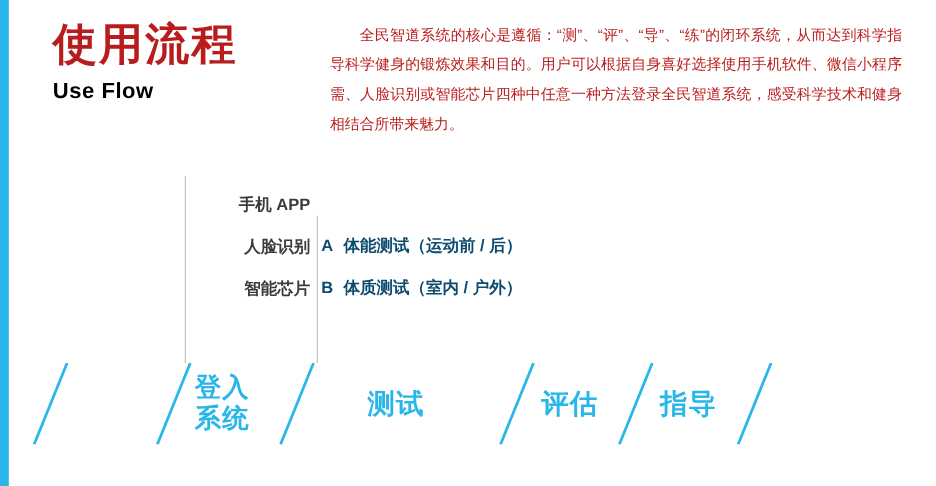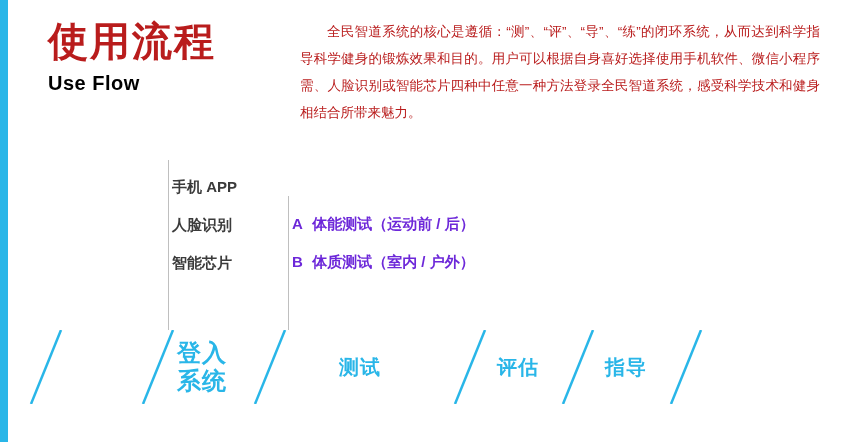--- a/index.html
+++ b/index.html
@@ -59,40 +59,40 @@
     text-align: justify;
     text-indent: 2em;
   }
 
   
   #login-list {
     position: absolute;
     left: 172px;
     top: 168px;
     width: 110px;
-    text-align: left;
+    text-align: right;
   }
   #login-list .row {
     font-size: 15px;
     font-weight: bold;
     color: #3b3b3b;
     line-height: 38px;
     white-space: nowrap;
   }
 
   #test-list {
     position: absolute;
     left: 292px;
     top: 205px;
     width: 260px;
   }
   #test-list .row {
     font-size: 15px;
     font-weight: bold;
-    color: #6d28d9;
+    color: #0c4a6e;
     line-height: 38px;
     white-space: nowrap;
   }
   #test-list .row .tag {
     display: inline-block;
     min-width: 16px;
   }
 
   
   .vline {
@@ -118,21 +118,21 @@
   .flow-sep svg { display: block; }
   .flow-item {
     position: absolute;
     top: 0;
     height: 74px;
     display: flex;
     align-items: center;
     justify-content: center;
   }
   .flow-label {
-    font-size: 20px;
+    font-size: 25px;
     font-weight: bold;
     color: #29b6e8;
     line-height: 1.15;
     text-align: center;
     letter-spacing: 1px;
     white-space: pre-line;
   }
   .flow-label.two-line {
     font-size: 24px;
     line-height: 1.18;

